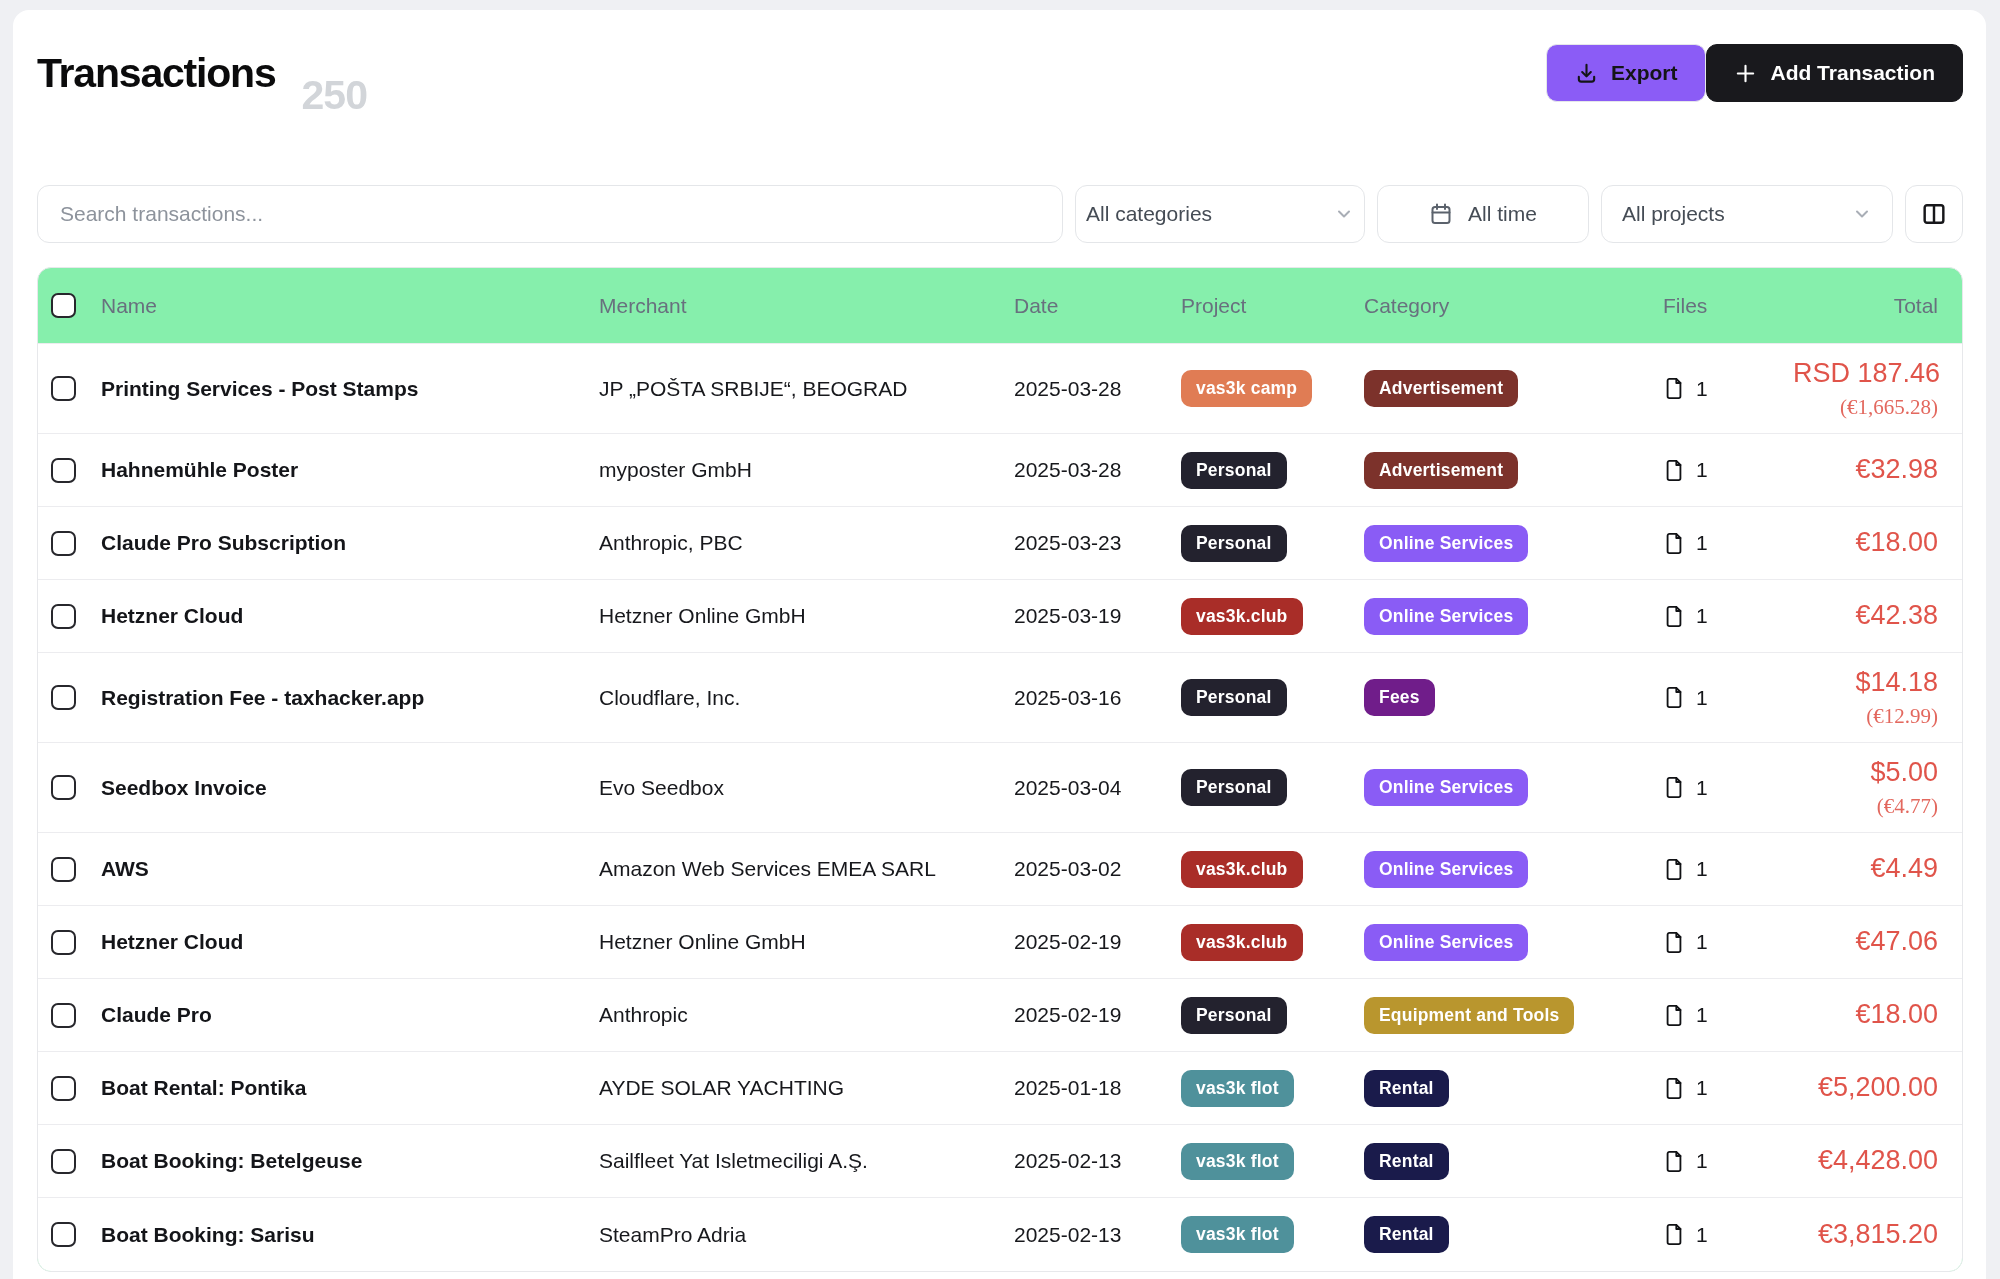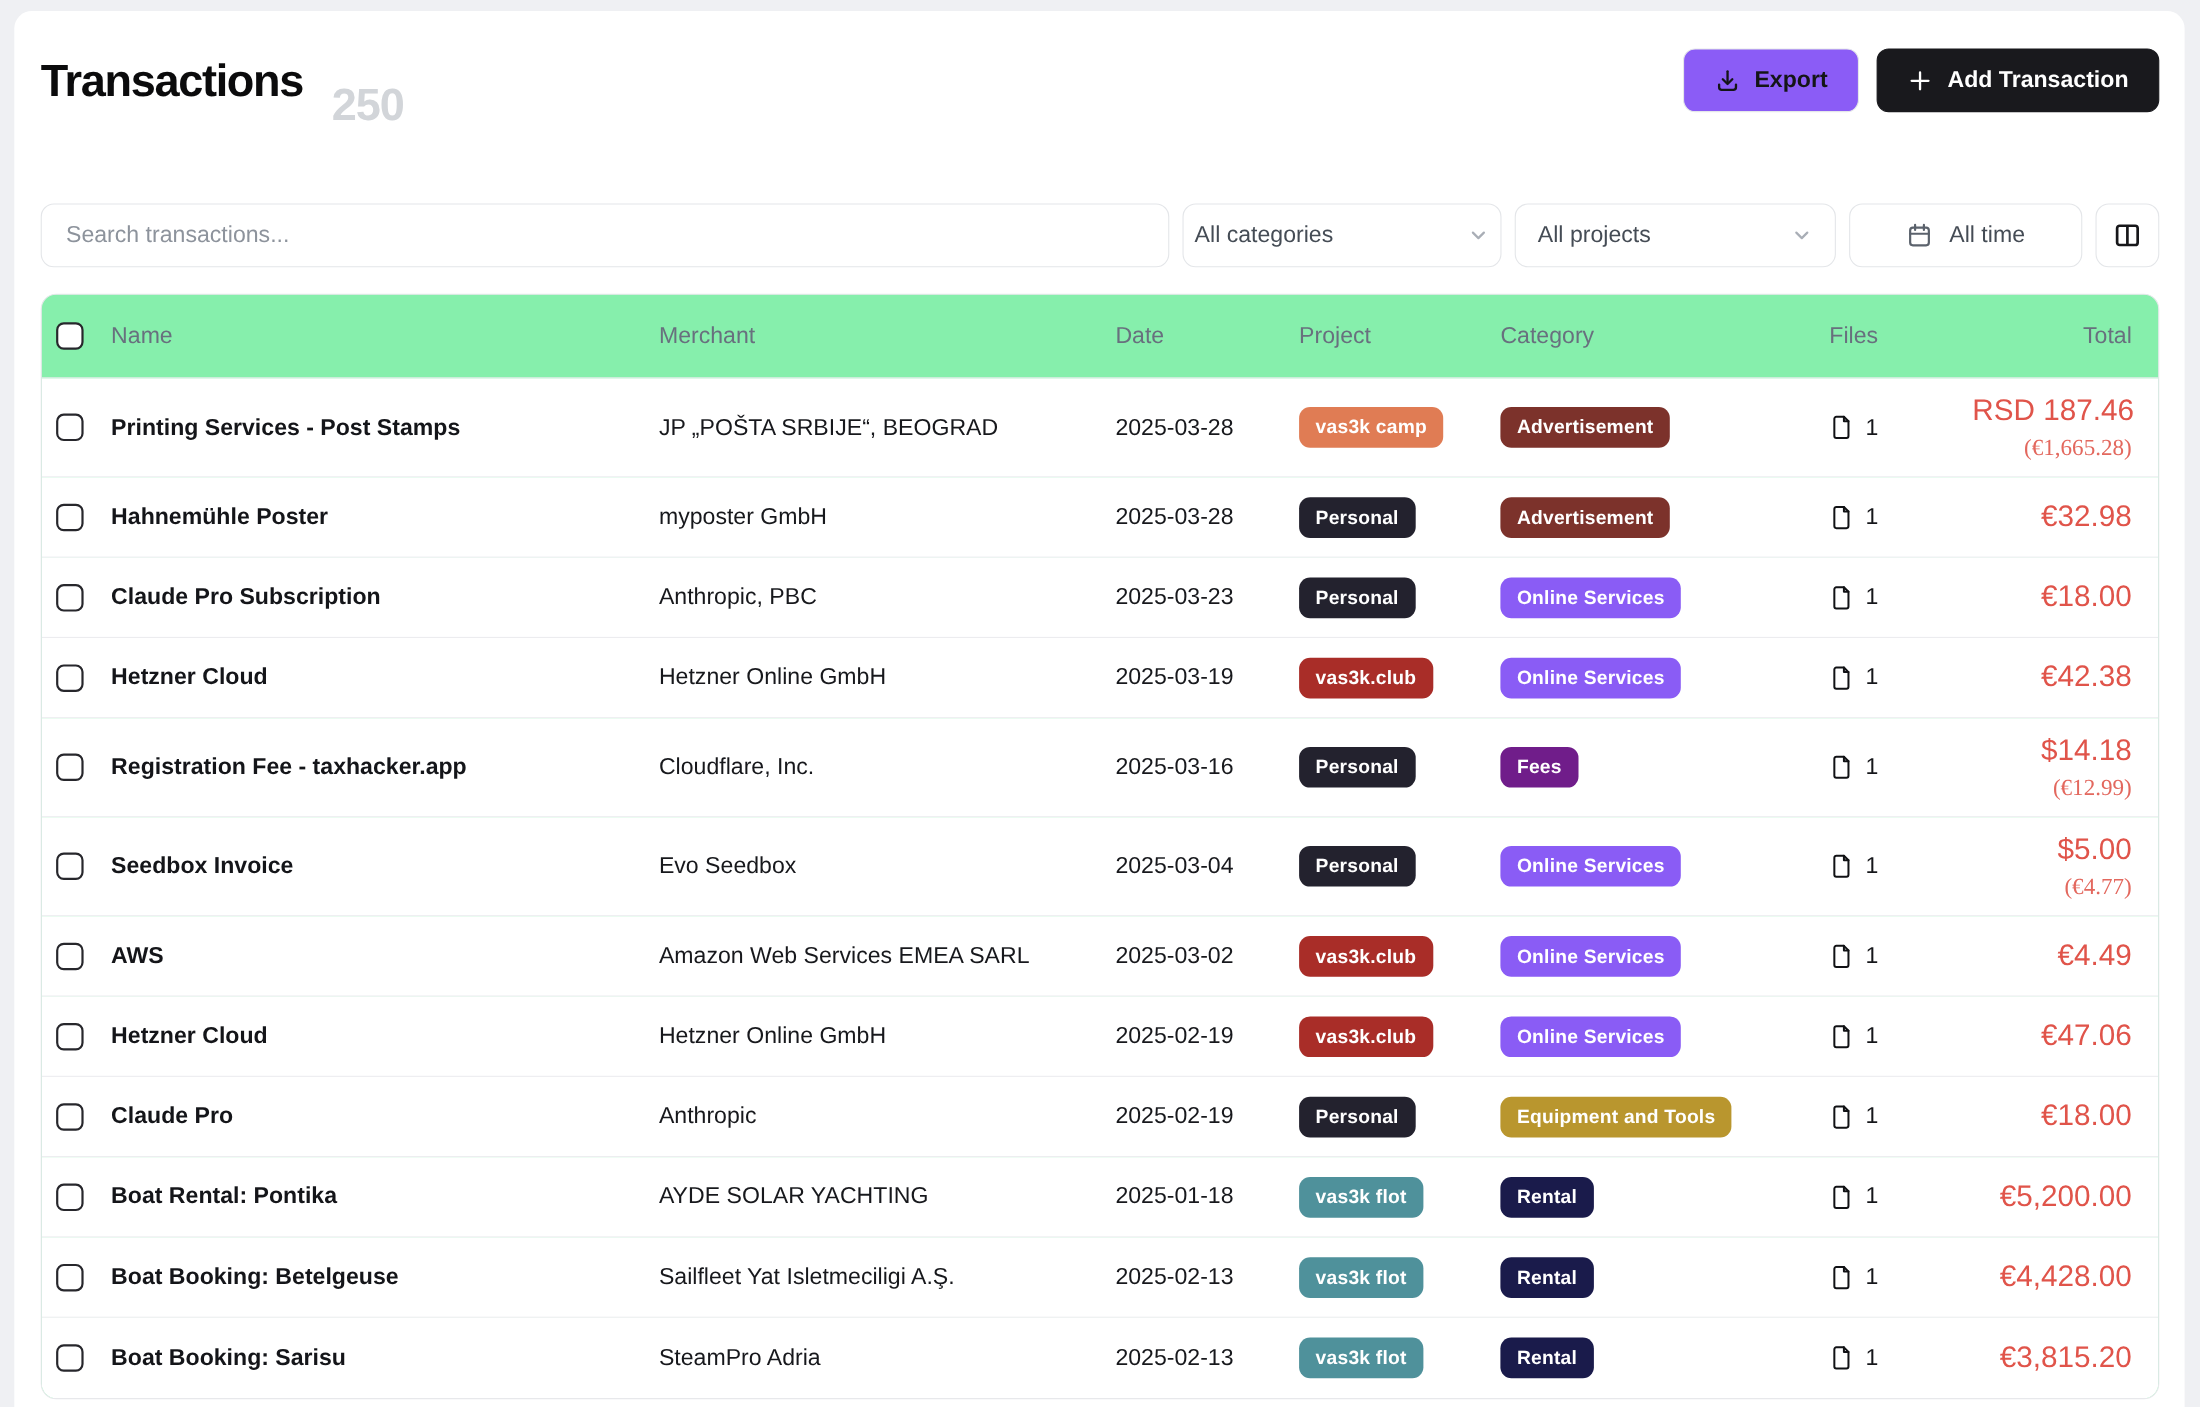--- a/index.html
+++ b/index.html
@@ -15,21 +15,21 @@
     padding:30px 23px 0 24px;
   }
   
   .title-row { display:flex; align-items:center; height:66px; }
   .page-title { font-size:41px; font-weight:800; letter-spacing:-1.2px; color:#0b0b0c; }
   .page-count { font-size:41px; font-weight:700; letter-spacing:-1px; color:#d2d5d9; margin-left:26px;margin-top:44px; }
   .title-spacer { flex:1; }
   .btn { display:flex; align-items:center; justify-content:center; cursor:pointer;
          height:58px; border-radius:11px; font-size:21px; font-weight:600; gap:13px; }
   .btn-export { background:#8b5cf6; border:1px solid #e5e7ea; color:#141517; padding:0 28px; }
-  .btn-add { background:#19191d; border:1px solid #19191d; color:#ffffff; padding:0 27px; margin-left:16px; }
+  .btn-add { background:#19191d; border:1px solid #19191d; color:#ffffff; padding:0 27px; }
   .icon { display:inline-flex; align-items:center; justify-content:center; }
   
   .filter-row { display:flex; align-items:center; gap:12px; margin-top:79px; }
   .search-input {
     flex:1; height:58px; border:1px solid #e4e6e9; border-radius:12px;
     font-size:21px; padding:0 22px; color:#15161a; outline:none;
     font-family:"Liberation Sans", sans-serif; background:#fff;
   }
   .search-input::placeholder { color:#8d939c; }
   .select {
@@ -98,37 +98,37 @@
     <input class="search-input" type="text" placeholder="Search transactions..." style="">
     <div class="select select-categories">
       <span>All categories</span>
       <span class="select-spacer"></span>
       <span class="icon">
         <svg width="20" height="20" viewBox="0 0 24 24" fill="none" stroke="#a9aeb6" stroke-width="2.4" stroke-linecap="round" stroke-linejoin="round">
             <path d="m6 9 6 6 6-6"></path>
           </svg>
       </span>
     </div>
-    <div class="select select-projects">
-      <span>All projects</span>
-      <span class="select-spacer"></span>
-      <span class="icon">
-        <svg width="20" height="20" viewBox="0 0 24 24" fill="none" stroke="#a9aeb6" stroke-width="2.4" stroke-linecap="round" stroke-linejoin="round">
-            <path d="m6 9 6 6 6-6"></path>
-          </svg>
-      </span>
-    </div>
     <div class="select btn-alltime">
       <span class="icon">
         <svg width="24" height="24" viewBox="0 0 24 24" fill="none" stroke="#5b626c" stroke-width="2" stroke-linecap="round" stroke-linejoin="round">
           <rect x="3.5" y="5" width="17" height="16" rx="2.5"></rect>
             <path d="M8 2.5V7M16 2.5V7M3.5 10.5h17"></path>
         </svg>
       </span>
       <span>All time</span>
+    </div>
+    <div class="select select-projects">
+      <span>All projects</span>
+      <span class="select-spacer"></span>
+      <span class="icon">
+        <svg width="20" height="20" viewBox="0 0 24 24" fill="none" stroke="#a9aeb6" stroke-width="2.4" stroke-linecap="round" stroke-linejoin="round">
+            <path d="m6 9 6 6 6-6"></path>
+          </svg>
+      </span>
     </div>
     <div class="select btn-columns" style="justify-content:center">
       <span class="icon">
         <svg width="28" height="28" viewBox="0 0 24 24" fill="none" stroke="#17171a" stroke-width="2.1" stroke-linejoin="round">
           <rect x="4" y="4.5" width="16" height="15" rx="2"></rect>
             <path d="M12 4.5v15"></path>
         </svg>
       </span>
     </div>
   </div>

